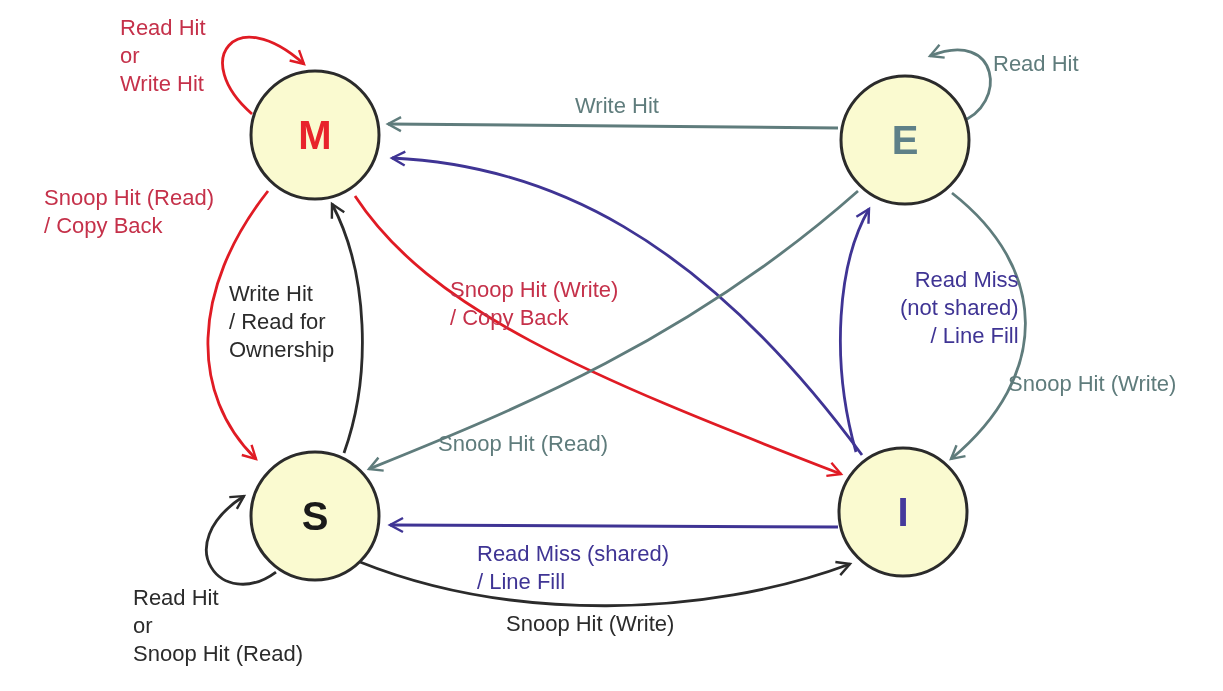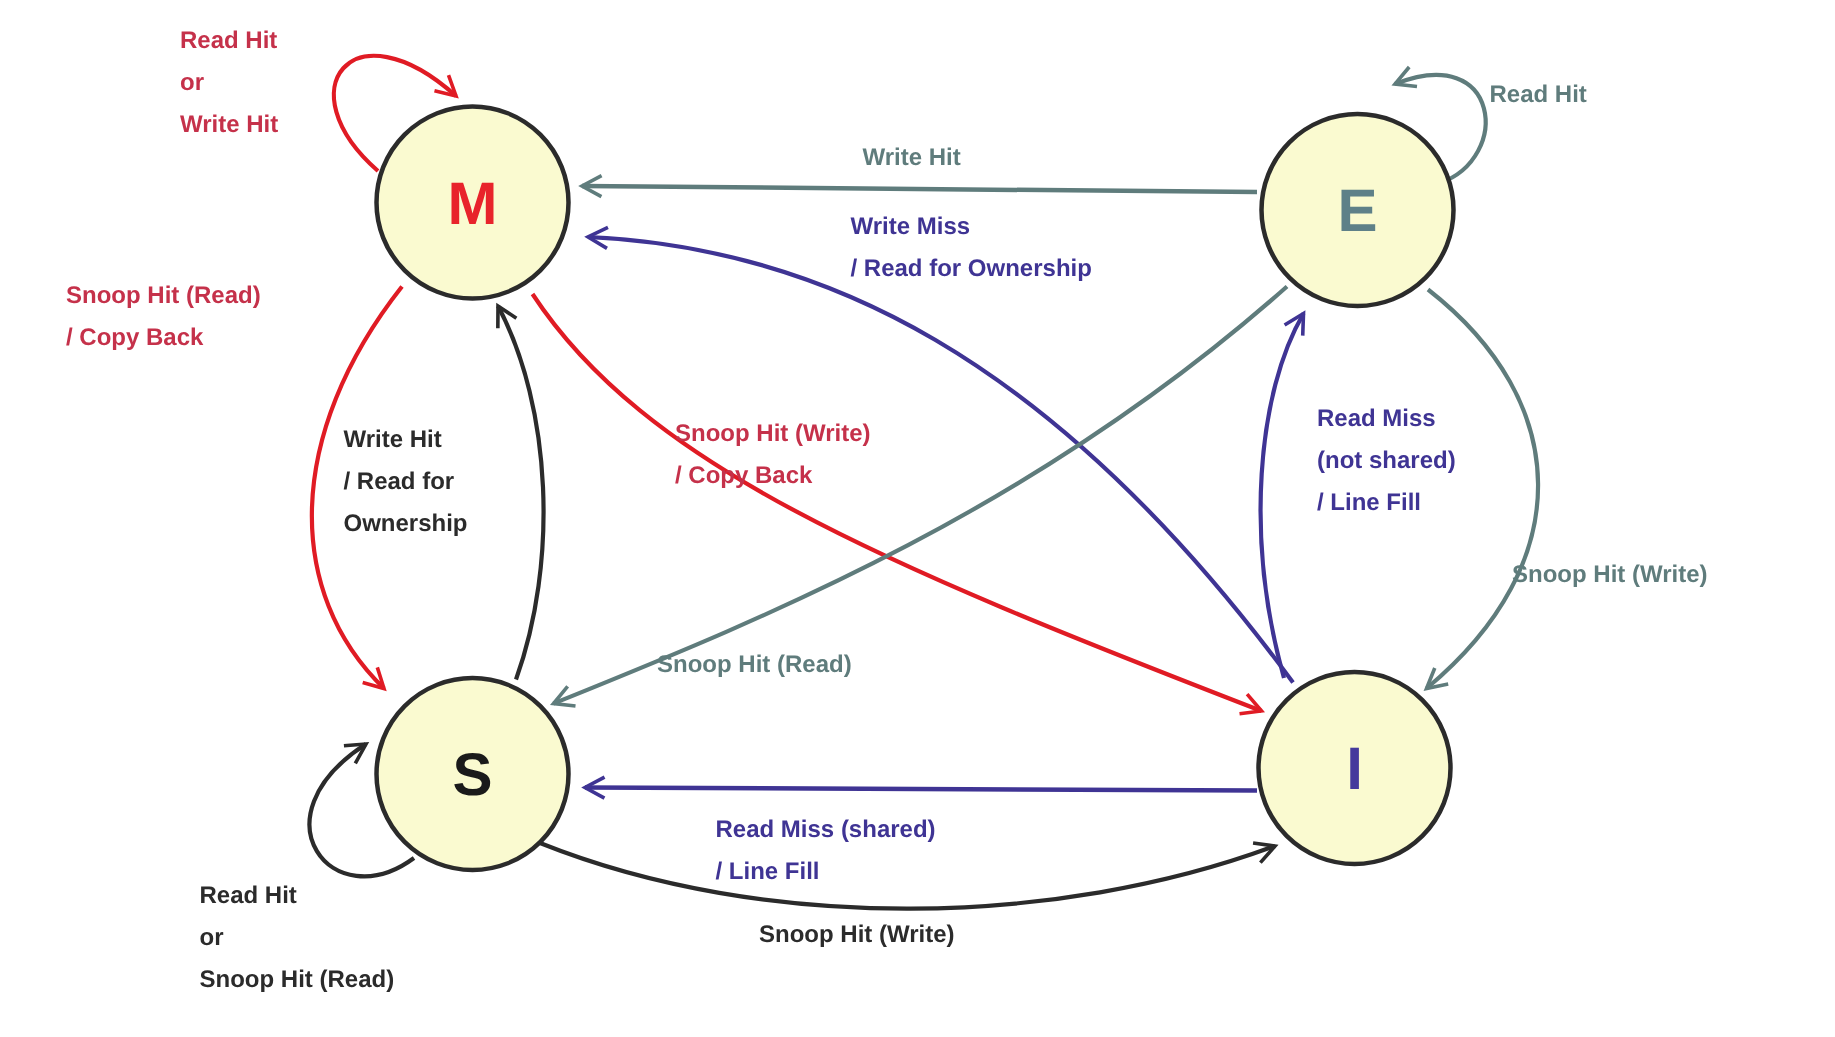--- a/index.html
+++ b/index.html
@@ -35,22 +35,22 @@
     stroke-width: 3;
   }
   .state-letter {
     font-family: "Liberation Sans", sans-serif;
     font-size: 40px;
     font-weight: bold;
     text-anchor: middle;
   }
   .diagram-label {
     position: absolute;
-    font-weight: bold;
-    font-size: 16px;
+    font-weight: normal;
+    font-size: 22px;
     line-height: 28px;
     white-space: pre-line;
   }
   .c-crimson { color: #c5314a; }
   .c-gray    { color: #5f7c7c; }
   .c-purple  { color: #3f3494; }
   .c-black   { color: #2b2b2b; }
   .letter-m  { fill: #e8232b; }
   .letter-e  { fill: #5e8088; }
   .letter-s  { fill: #1a1a1a; }
@@ -105,33 +105,31 @@
 
   <div class="diagram-label c-crimson" style="left:120px; top:14px;">Read Hit
 or
 Write Hit</div>
 
   <div class="diagram-label c-crimson" style="left:44px; top:184px;">Snoop Hit (Read)
 / Copy Back</div>
 
   <div class="diagram-label c-gray" style="left:575px; top:92px;">Write Hit</div>
 
-  <div class="diagram-label c-purple" style="left:567px; top:138px;">Write Miss
-/ Read for Ownership</div>
 
   <div class="diagram-label c-gray" style="left:993px; top:50px;">Read Hit</div>
 
   <div class="diagram-label c-black" style="left:229px; top:280px;">Write Hit
 / Read for
 Ownership</div>
 
   <div class="diagram-label c-crimson" style="left:450px; top:276px;">Snoop Hit (Write)
 / Copy Back</div>
 
-  <div class="diagram-label c-purple" style="left:878px; top:266px;">Read Miss
+  <div class="diagram-label c-purple" style="left:900px; top:266px;text-align:right;">Read Miss
 (not shared)
 / Line Fill</div>
 
   <div class="diagram-label c-gray" style="left:1008px; top:370px;">Snoop Hit (Write)</div>
 
   <div class="diagram-label c-gray" style="left:438px; top:430px;">Snoop Hit (Read)</div>
 
   <div class="diagram-label c-purple" style="left:477px; top:540px;">Read Miss (shared)
 / Line Fill</div>
 

